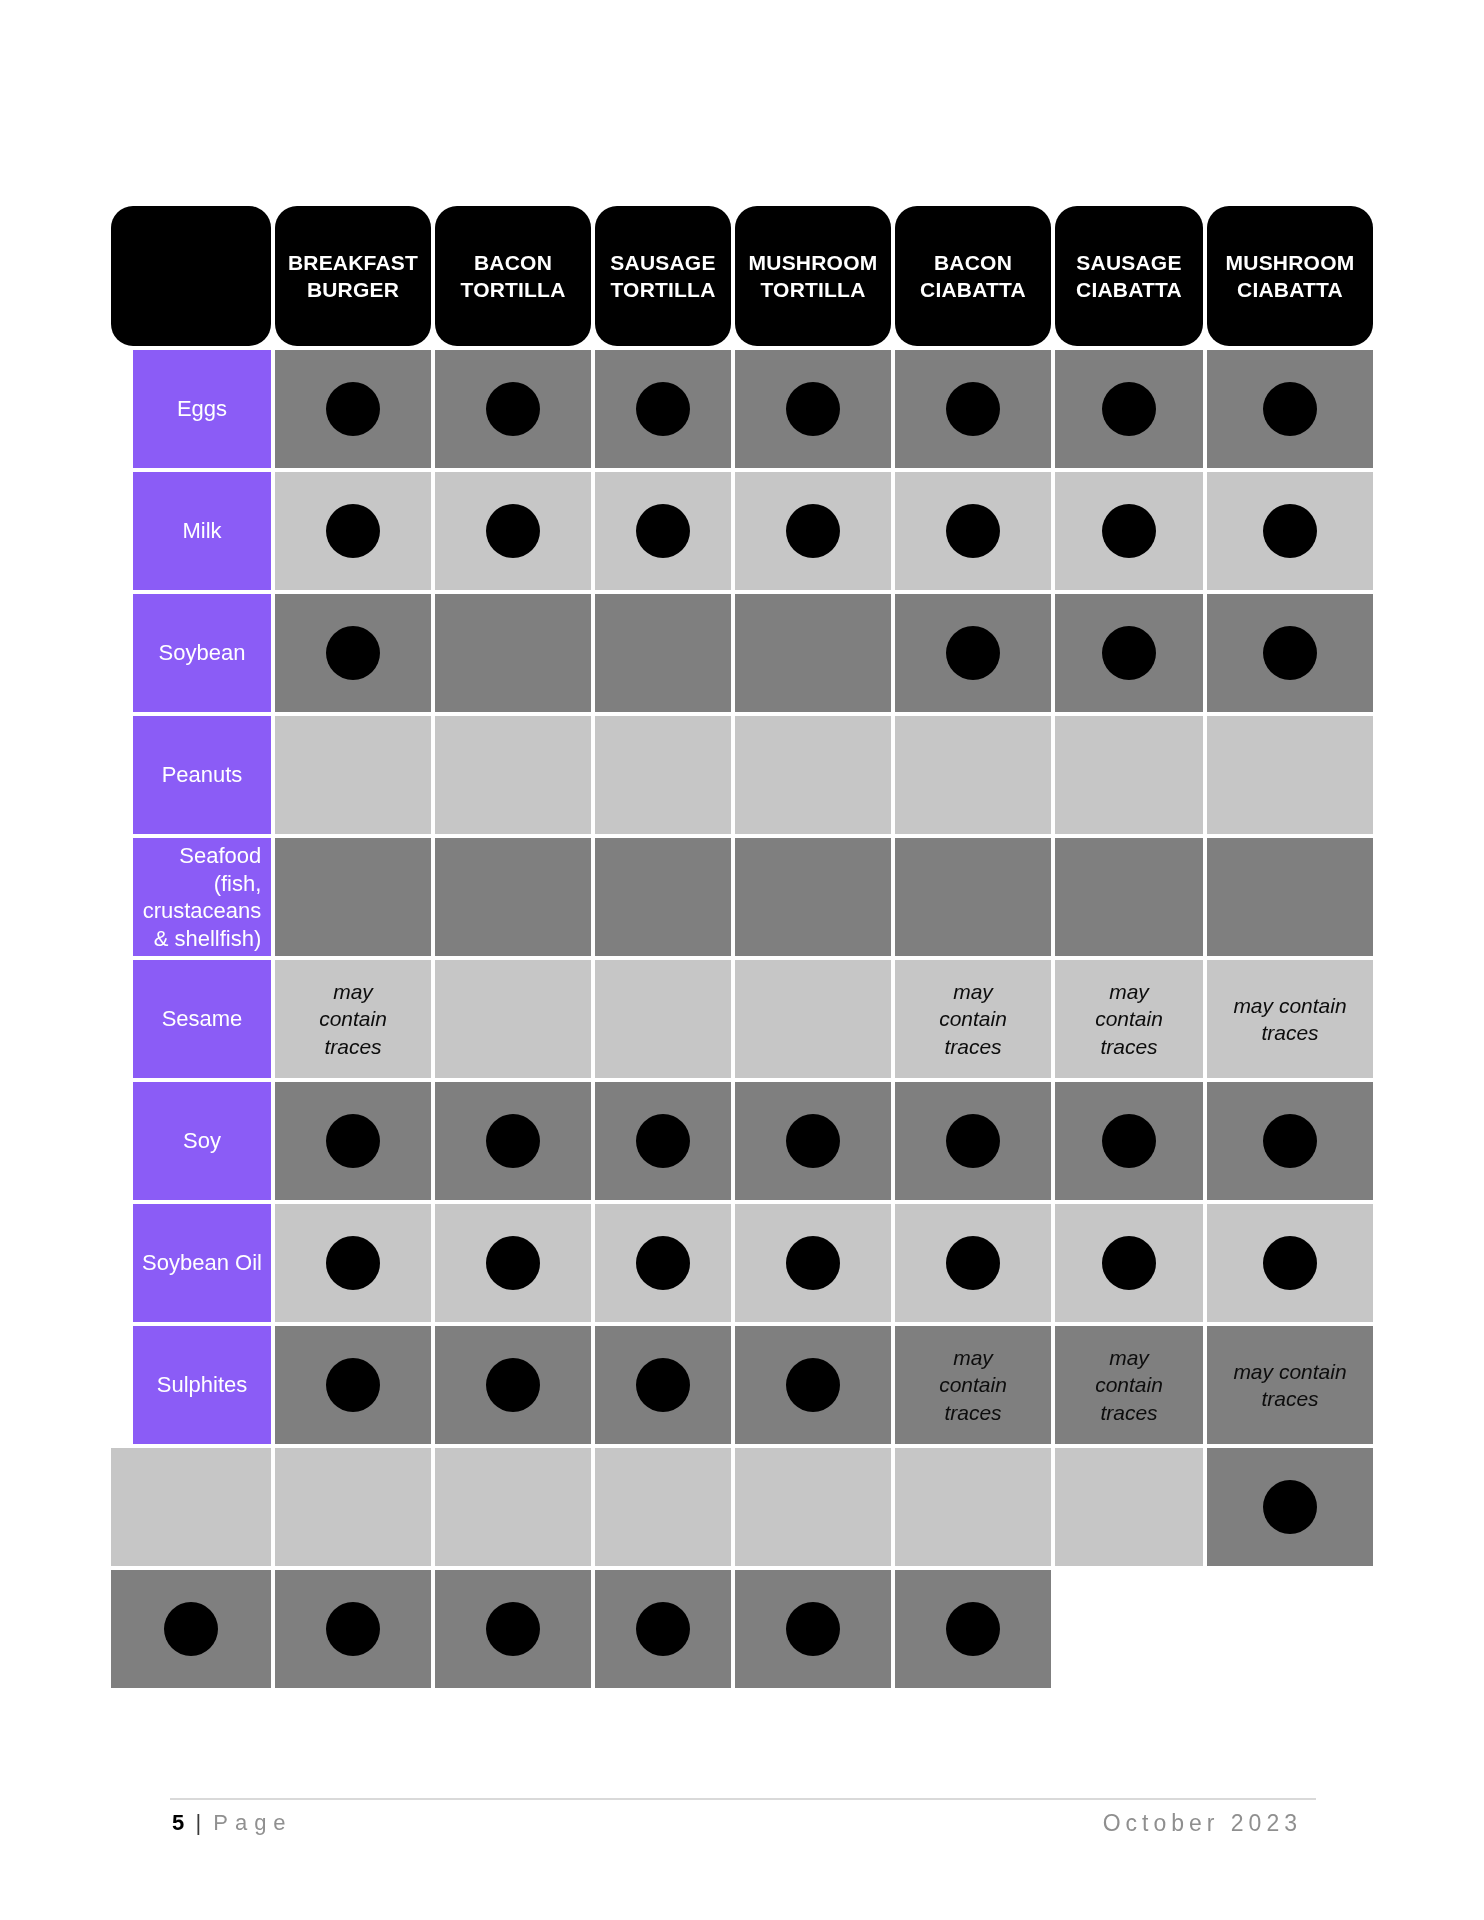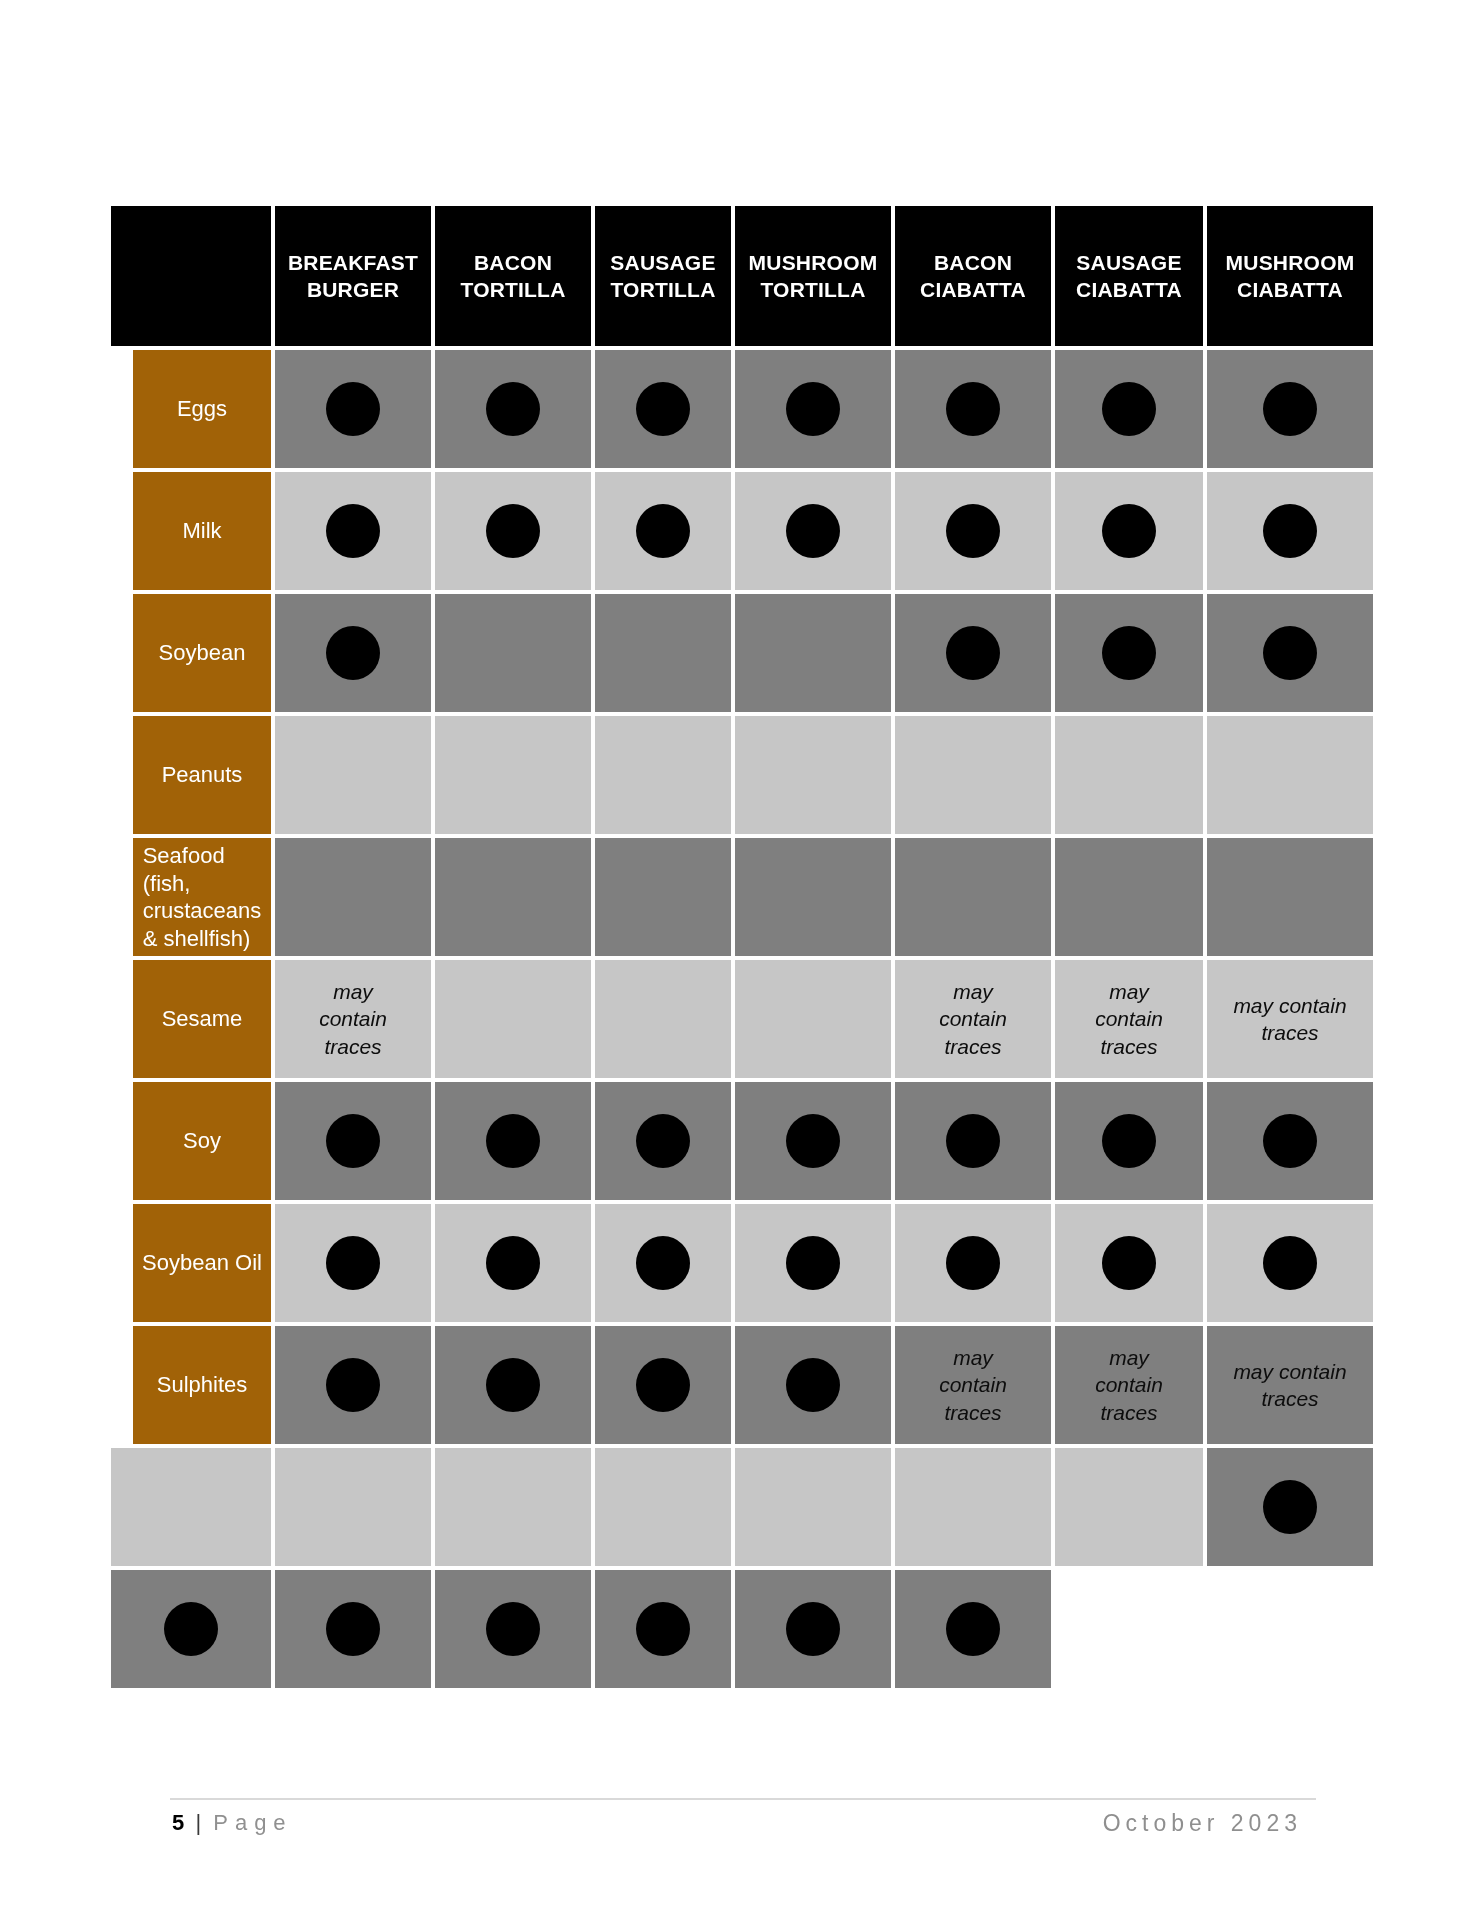--- a/index.html
+++ b/index.html
@@ -13,25 +13,25 @@
   .allergen-table{
     position:absolute;left:111px;top:206px;width:1262px;
     display:grid;
     grid-template-columns:160px 156px 156px 136px 156px 156px 148px 166px;
     grid-template-rows:140px repeat(11,118px);
     gap:4px;background:#ffffff;
   }
   .hcell{
     background:#000;color:#fff;font-weight:700;font-size:21px;line-height:1.3;
     display:flex;align-items:center;justify-content:center;text-align:center;
-    white-space:pre-line;letter-spacing:.2px;
+    white-space:pre-line;letter-spacing:.2px;border-radius:22px;
   }
   .label{
-    background:#a16207;color:#fff;font-size:22px;line-height:1.25;
-    display:flex;align-items:center;justify-content:center;text-align:left;
+    background:#8b5cf6;color:#fff;font-size:22px;line-height:1.25;
+    display:flex;align-items:center;justify-content:center;text-align:right;
     white-space:pre-line;padding:0 6px;box-sizing:border-box;margin-left:22px;
   }
   .cell{display:flex;align-items:center;justify-content:center;text-align:center;}
   .cell.dark{background:#7f7f7f;}
   .cell.light{background:#c6c6c6;}
   .dot{width:54px;height:54px;border-radius:50%;background:#000;display:block;}
   .traces{
     font-style:italic;font-size:21px;line-height:1.3;color:#0d0d0d;
     max-width:100px;display:block;
   }

